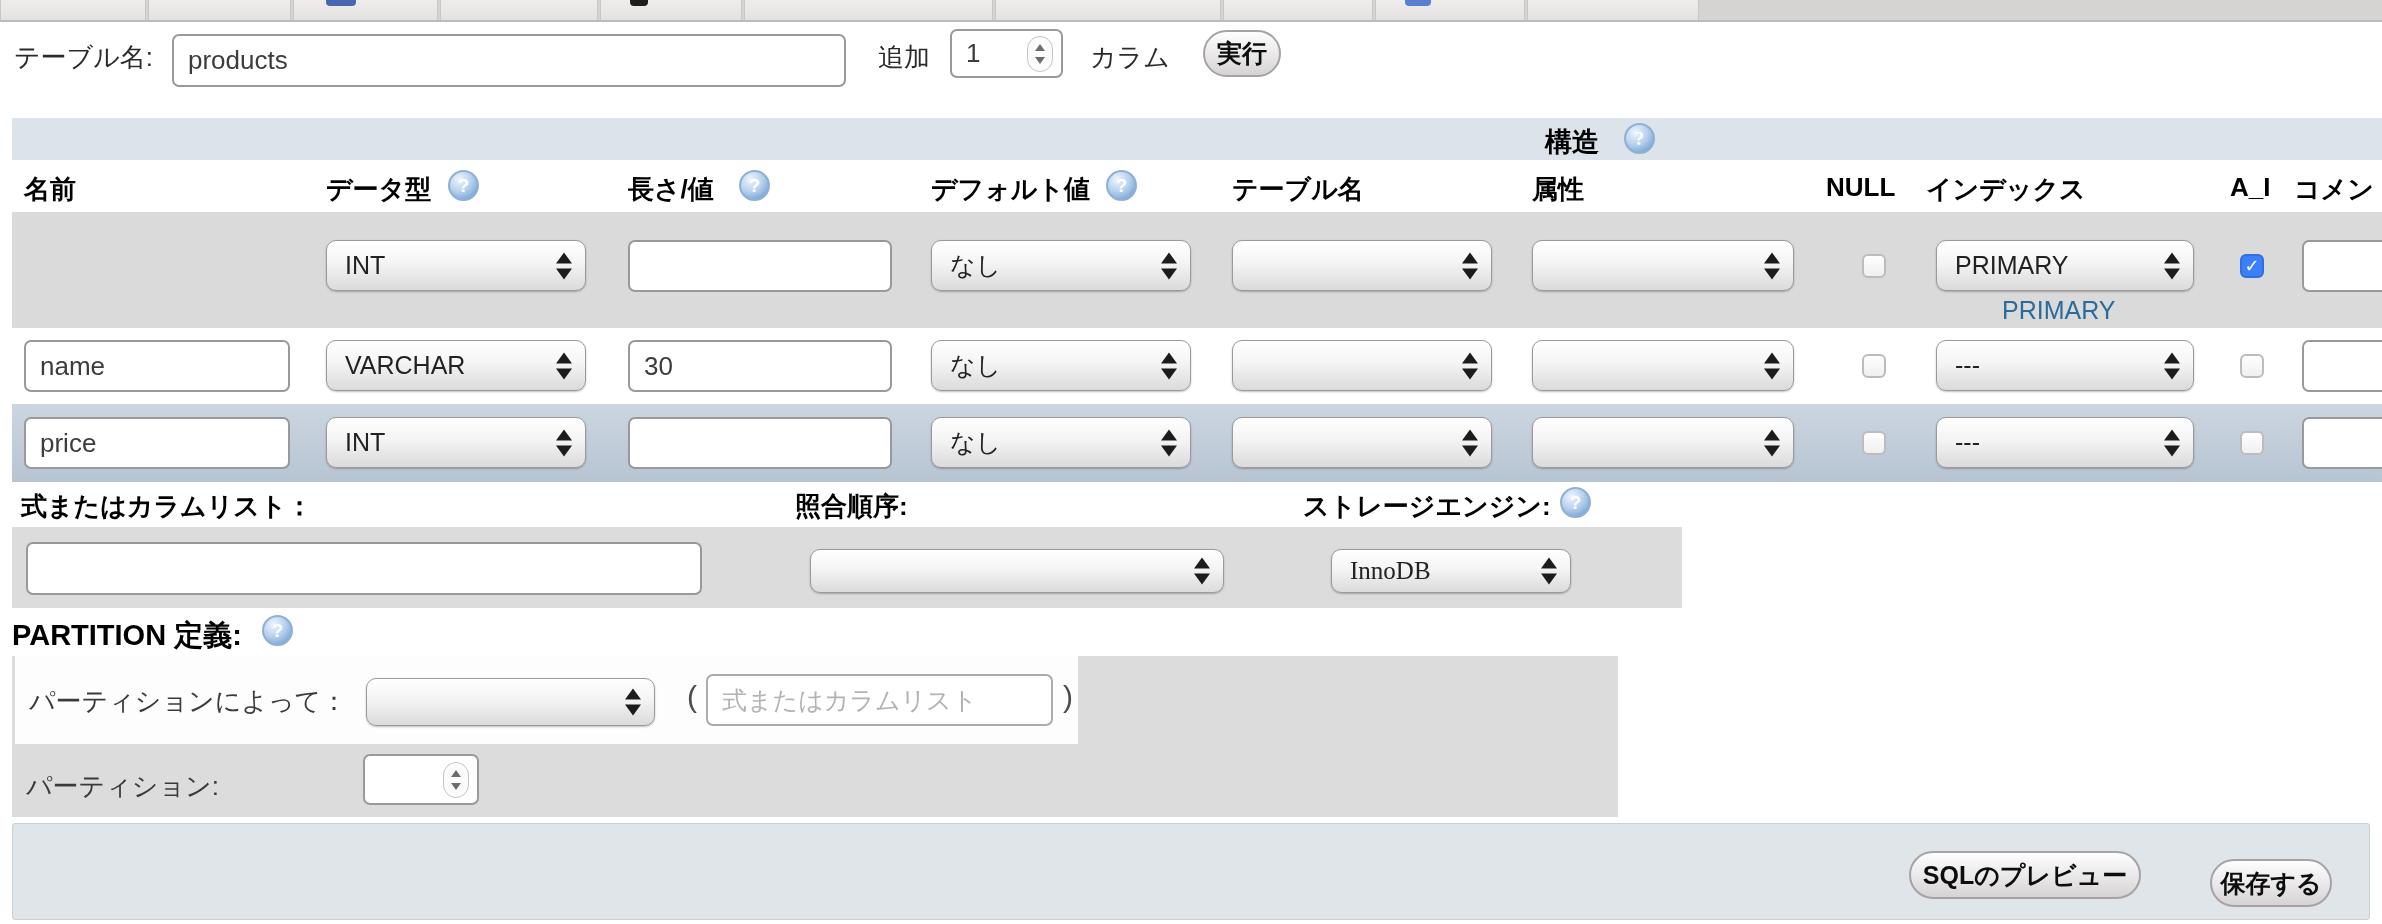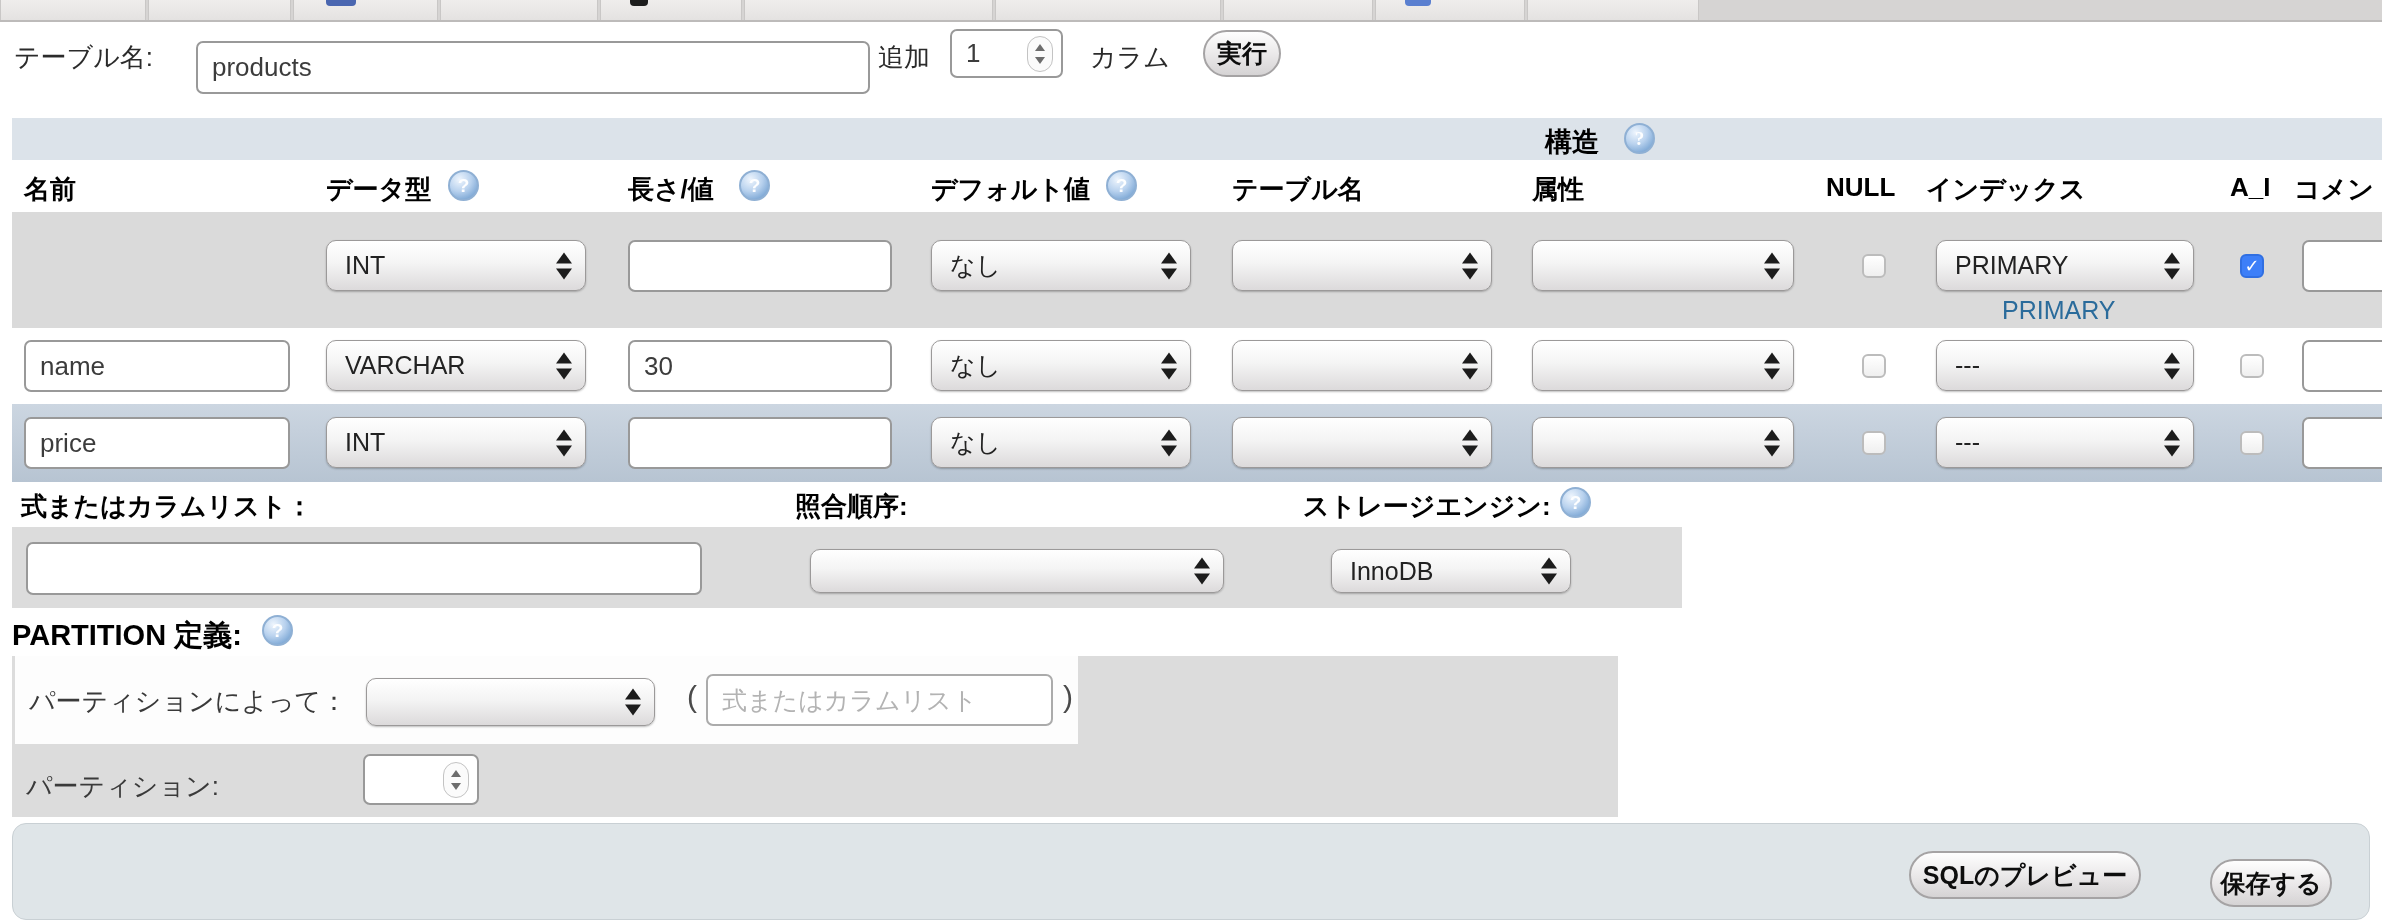--- a/index.html
+++ b/index.html
@@ -30,25 +30,25 @@
 
   
   #topform { position:absolute; left:0; top:24px; width:2382px; height:90px; background:#fff; }
   #structband { position:absolute; left:12px; top:118px; width:2370px; height:42px; background:#dce3ea;font-family:Liberation Serif, serif; }
   #headrow { position:absolute; left:12px; top:160px; width:2370px; height:52px; background:#fff; }
   .gridrow { position:absolute; left:12px; width:2370px; }
   #row0 { top:212px; height:116px; background:#dadada; }
   #row1 { top:328px; height:76px; background:#ffffff; }
   #row2 { top:404px; height:78px; background:linear-gradient(#ccd6e1,#b7c4d2); }
   #optlabels { position:absolute; left:0; top:485px; width:2382px; height:40px; background:#fff; }
-  #optband { position:absolute; left:12px; top:527px; width:1670px; height:81px; background:#dcdcdc; }
+  #optband { position:absolute; left:12px; top:527px; width:1670px; height:81px; background:#dcdcdc;font-family:Liberation Serif, serif; }
   #partheader { position:absolute; left:0; top:612px; width:2382px; height:42px; background:#fff; }
   #partbox { position:absolute; left:12px; top:656px; width:1606px; height:161px; background:#dcdcdc; }
   #partwhite { position:absolute; left:3px; top:0; width:1063px; height:88px; background:#fdfdfd; }
-  #footerbar { position:absolute; left:12px; top:823px; width:2358px; height:97px; background:#dfe5e8; border:1px solid #c9d0d4; border-radius:14px; }
+  #footerbar { position:absolute; left:12px; top:823px; width:2358px; height:97px; background:#dfe5e8; border:1px solid #c9d0d4; border-radius:3px; }
 
   .primary-link { position:absolute; font-size:25px; color:#2a6b9b; text-decoration:none; }
   .paren { position:absolute; font-size:30px; color:#4a4a4a; }
   .ph::placeholder { color:#b3b3b3; }
 </style>
 </head>
 <body>
 
 <div id="screen">
 
@@ -63,21 +63,21 @@
     <div class="tabseg" style="left:1223px;width:150px;"></div>
     <div class="tabseg" style="left:1375px;width:150px;"></div>
     <div class="tabseg" style="left:1527px;width:172px;"></div>
     <div class="tabfrag" style="left:326px;width:30px;background:#4a66b0;"></div>
     <div class="tabfrag" style="left:630px;width:18px;background:#1d1d1d;"></div>
     <div class="tabfrag" style="left:1405px;width:26px;background:#5a7fd0;"></div>
   </div>
 
   <div id="topform">
     <span class="jlabel" style="left:14px;top:16px;">テーブル名:</span>
-    <input class="inp" style="left: 172px; top: 17px; width: 674px; height: 53px; margin-left: 24px;" value="products">
+    <input class="inp" style="left: 172px; top: 10px; width: 674px; height: 53px;" value="products">
     <span class="jlabel" style="left:878px;top:16px;">追加</span>
     <div class="inp" style="left:950px;top:5px;width:113px;height:49px;display:flex;align-items:center;">
       <span>1</span>
       <span class="stepper">
           <i class="u"></i>
           <i class="d"></i>
         </span>
     </div>
     <span class="jlabel" style="left:1090px;top:16px;">カラム</span>
     <button class="pillbtn" style="left:1203px;top:6px;width:78px;height:47px;">実行</button>

